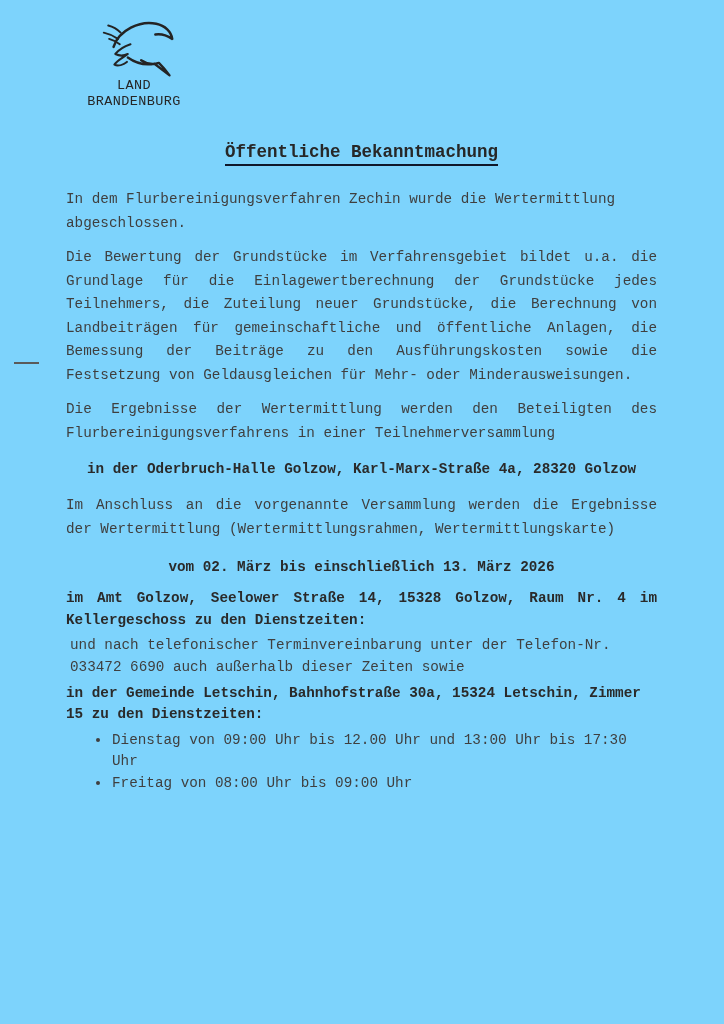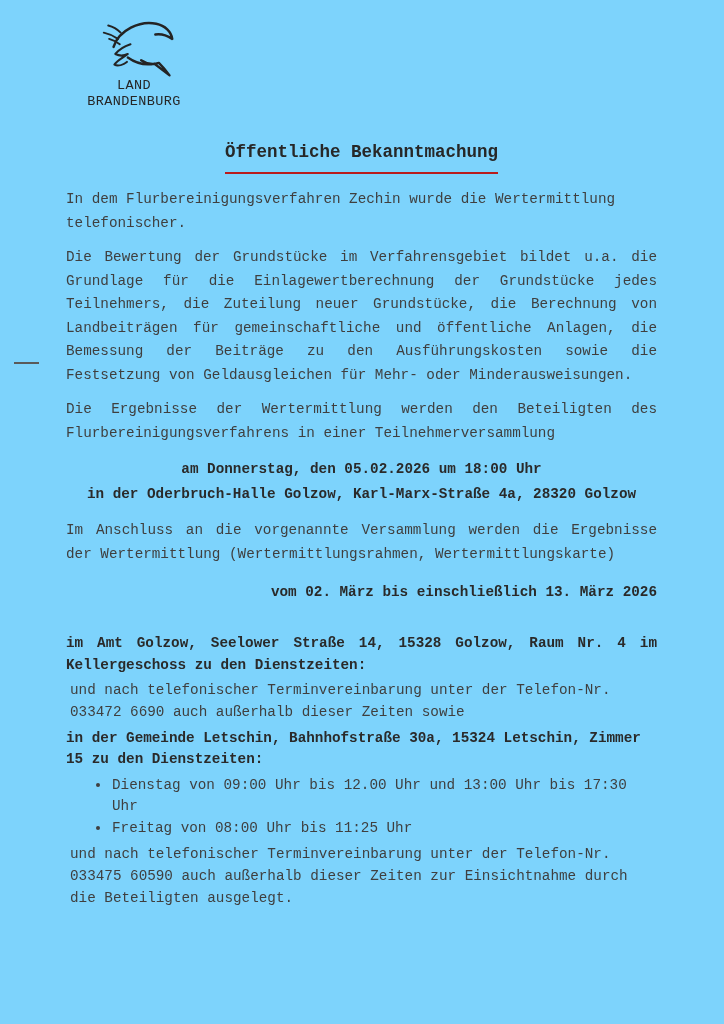--- a/index.html
+++ b/index.html
@@ -30,21 +30,21 @@
   .logo svg { display: block; margin: 0 auto; }
   .logo-text { font-size: 13.5px; line-height: 16px; letter-spacing: 0.4px; color: #262626; }
   
   .doc-title {
     margin: 0 0 26px 0;
     text-align: center;
     font-size: 17.5px;
     font-weight: bold;
     color: #272727;
   }
-  .doc-title .u { border-bottom: 2px solid #b91c1c; padding-bottom: 10px; }
+  .doc-title .u { border-bottom: 2px solid #0f172a; padding-bottom: 2px; }
   .doc-heading {
     margin: 0 0 20px 0;
     text-align: center;
     font-size: 16.5px;
     font-weight: bold;
     line-height: 31px;
     color: #272727;
   }
   
   .page p {
@@ -56,21 +56,21 @@
   .just { text-align: justify; }
   .bold { font-weight: bold; color: #2a2a2a; }
   .center-block { margin: 12px 0; }
   .center-bold {
     text-align: center;
     font-weight: bold;
     font-size: 14.3px;
     line-height: 25px;
     color: #2a2a2a;
   }
-  .period { margin: 14px 0 28px 0; text-align: right; }
+  .period { margin: 14px 0 8px 0; }
   
   .venue-head { margin: 0 !important; line-height: 21.5px !important; }
   .hours-list {
     margin: 4px 0 0 0;
     padding: 0 0 0 45px;
     list-style: disc;
   }
   .hours-list li {
     font-size: 14.3px;
     line-height: 21.8px;
@@ -96,39 +96,37 @@
     </svg>
     <div class="logo-text">
       <div>LAND</div>
       <div>BRANDENBURG</div>
     </div>
   </header>
 
   <h1 class="doc-title"><span class="u">Öffentliche Bekanntmachung</span></h1>
 
 
-  <p>In dem Flurbereinigungsverfahren Zechin wurde die Wertermittlung telefonischer.</p>
+  <p>In dem Flurbereinigungsverfahren Zechin wurde die Wertermittlung abgeschlossen.</p>
 
   <p class="just">Die Bewertung der Grundstücke im Verfahrensgebiet bildet u.a. die Grundlage für die Einlagewertbe­rechnung der Grundstücke jedes Teilnehmers, die Zuteilung neuer Grundstücke, die Berechnung von Landbeiträgen für gemeinschaftliche und öffentliche Anlagen, die Bemessung der Beiträge zu den Ausführungskosten sowie die Festsetzung von Geldausgleichen für Mehr- oder Minderausweisungen.</p>
 
   <p class="just">Die Ergebnisse der Wertermittlung werden den Beteiligten des Flurbereinigungsverfahrens in einer Teilnehmerversammlung</p>
 
   <div class="center-block">
-    <div class="center-bold">am Donnerstag, den 05.02.2026 um 18:00 Uhr</div>
     <div class="center-bold">in der Oderbruch-Halle Golzow, Karl-Marx-Straße 4a, 28320 Golzow</div>
   </div>
 
 
   <p class="just">Im Anschluss an die vorgenannte Versammlung werden die Ergebnisse der Wertermittlung (Werter­mittlungsrahmen, Wertermittlungskarte)</p>
 
   <div class="center-bold period">vom 02. März bis einschließlich 13. März 2026</div>
 
   <p class="bold just venue-head">im Amt Golzow, Seelower Straße 14, 15328 Golzow, Raum Nr. 4 im Kellergeschoss zu den Dienstzeiten:</p>
   <p class="note">und nach telefonischer Terminvereinbarung unter der Telefon-Nr. 033472 6690 auch außerhalb dieser Zeiten sowie</p>
 
   <p class="bold venue-head">in der Gemeinde Letschin, Bahnhofstraße 30a, 15324 Letschin, Zimmer 15 zu den Dienstzeiten:</p>
   <ul class="hours-list">
     <li>Dienstag von 09:00 Uhr bis 12.00 Uhr und 13:00 Uhr bis 17:30 Uhr</li>
-    <li>Freitag von 08:00 Uhr bis 11:25 Uhr</li>
+    <li>Freitag von 08:00 Uhr bis 09:00 Uhr</li>
   </ul>
-  <p class="note">und nach telefonischer Terminvereinbarung unter der Telefon-Nr. 033475 60590 auch außerhalb die­ser Zeiten zur Einsichtnahme durch die Beteiligten ausgelegt.</p>
 
 </div>
 
 </body></html>

